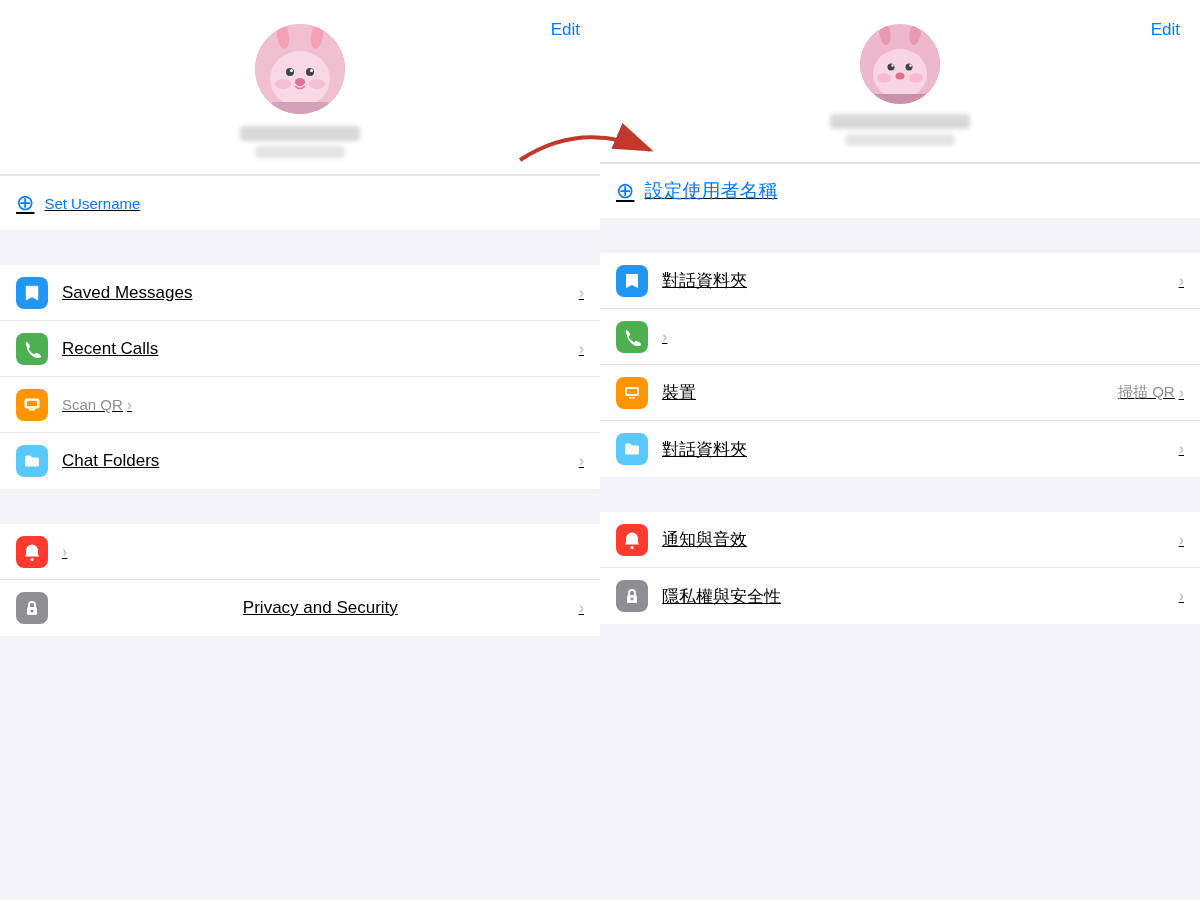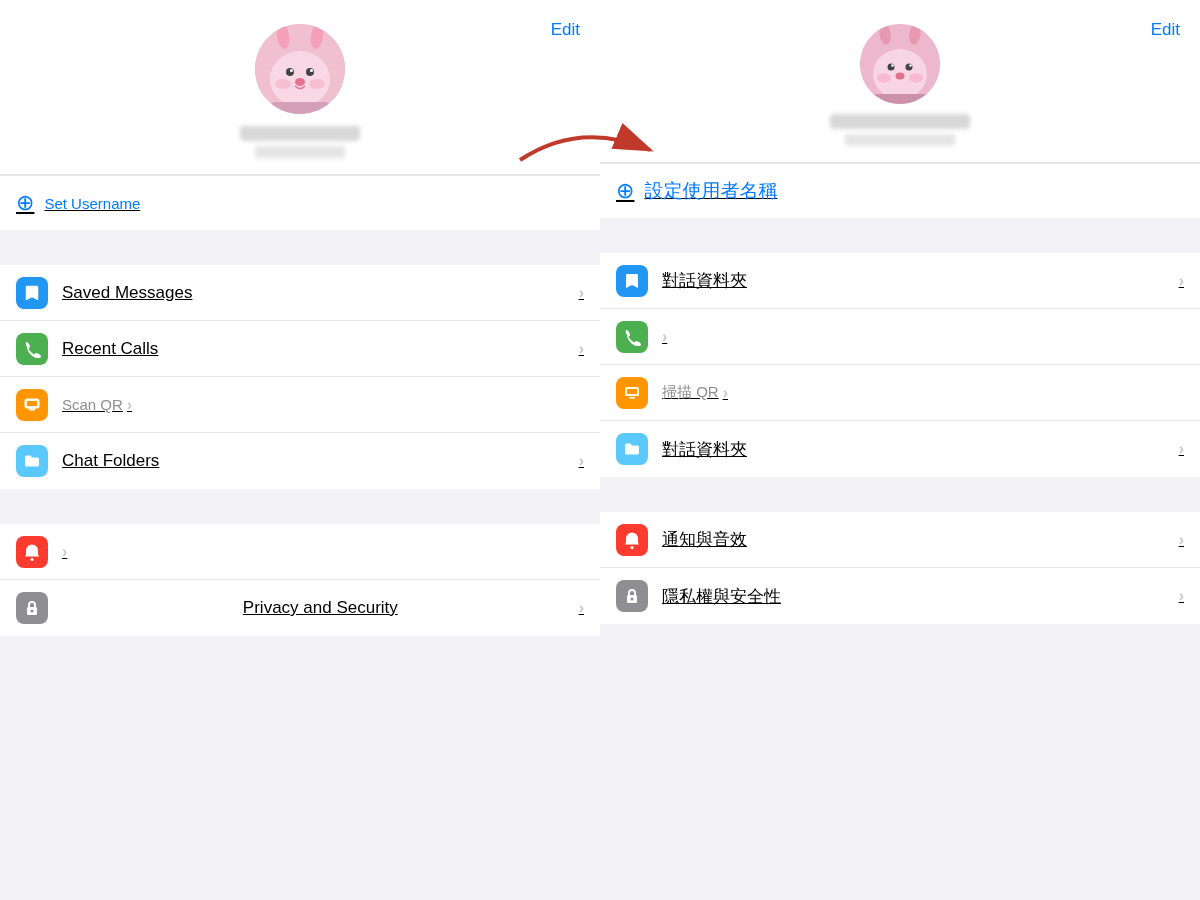--- a/index.html
+++ b/index.html
@@ -406,20 +406,21 @@
       </div>
 
       <div class="menu-item">
         <div class="menu-icon icon-orange">
           <svg width="18" height="18" viewBox="0 0 18 18" fill="white">
             <rect x="2" y="3" width="14" height="9" rx="1.5" fill="white" opacity="0.9"></rect>
             <rect x="4" y="5" width="10" height="5" rx="0.5" fill="#ff9500"></rect>
             <rect x="6" y="13" width="6" height="1.5" rx="0.5" fill="white"></rect>
           </svg>
         </div>
+        <span class="menu-label">裝置</span>
         <span class="menu-extra">掃描 QR</span>
         <span class="chevron">›</span>
       </div>
 
       <div class="menu-item">
         <div class="menu-icon icon-cyan">
           <svg width="18" height="18" viewBox="0 0 18 18" fill="white">
             <path d="M2 5a1.5 1.5 0 0 1 1.5-1.5h4l1.5 2H14.5A1.5 1.5 0 0 1 16 7v6a1.5 1.5 0 0 1-1.5 1.5h-11A1.5 1.5 0 0 1 2 13V5z"></path>
           </svg>
         </div>

